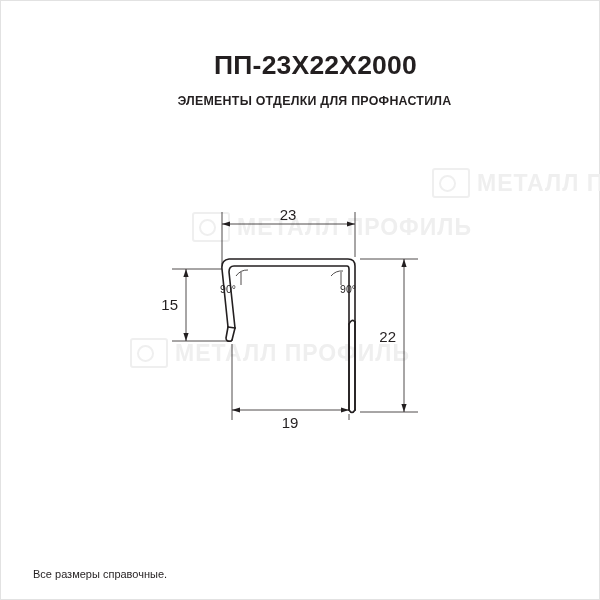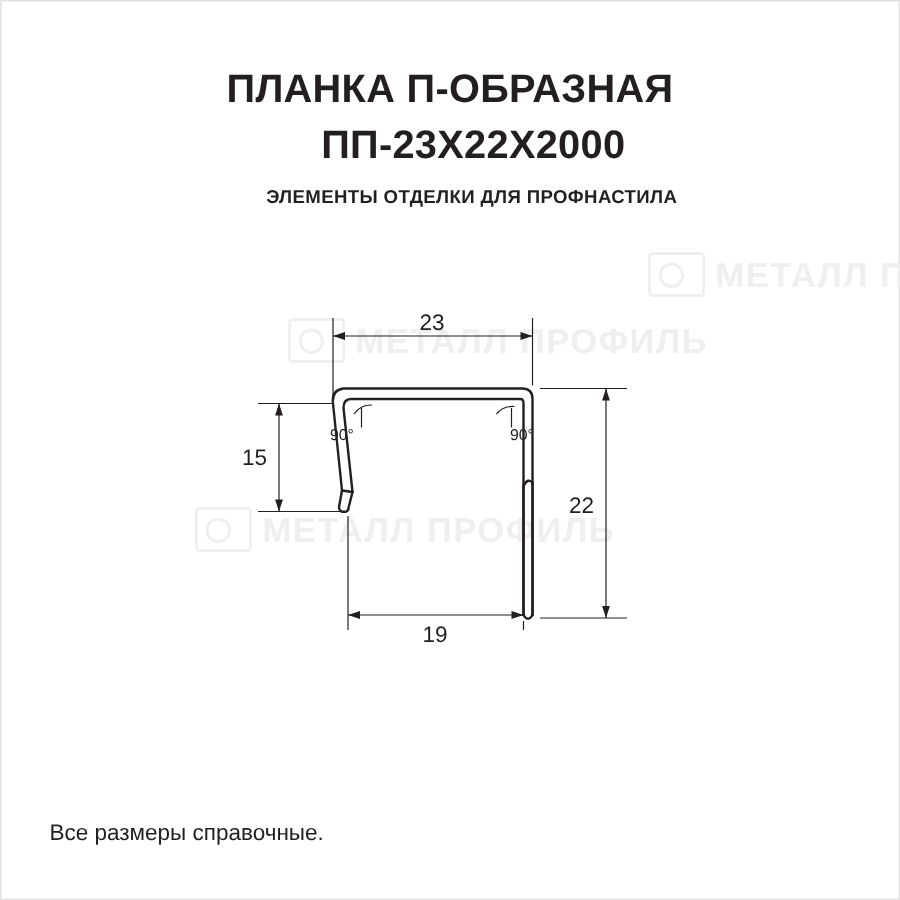--- a/index.html
+++ b/index.html
@@ -111,37 +111,36 @@
     border-radius: 50%;
   }
   .wm-1 { left: 192px; top: 212px; }
   .wm-2 { left: 130px; top: 338px; }
   .wm-3 { left: 432px; top: 168px; }
 
   
   .footer {
     position: absolute;
     left: 33px;
-    bottom: 32px;
+    bottom: 16px;
     width: 540px;
-    font-size: 15px;
+    font-size: 11px;
     line-height: 1.62;
     color: #231f20;
   }
   .footer div { margin: 0; }
 </style>
 </head>
 <body>
 
 <div class="page">
 
   <div class="border-frame"></div>
 
   <div class="header">
-    <h1 class="title-main">ПЛАНКА П-ОБРАЗНАЯ</h1>
     <h2 class="title-sub">ПП-23Х22Х2000</h2>
     <p class="title-tag">ЭЛЕМЕНТЫ ОТДЕЛКИ ДЛЯ ПРОФНАСТИЛА</p>
   </div>
 
   <div class="wm wm-1">
     <span class="wm-logo"></span>
     <span>МЕТАЛЛ ПРОФИЛЬ</span>
   </div>
   <div class="wm wm-2">
     <span class="wm-logo"></span>

